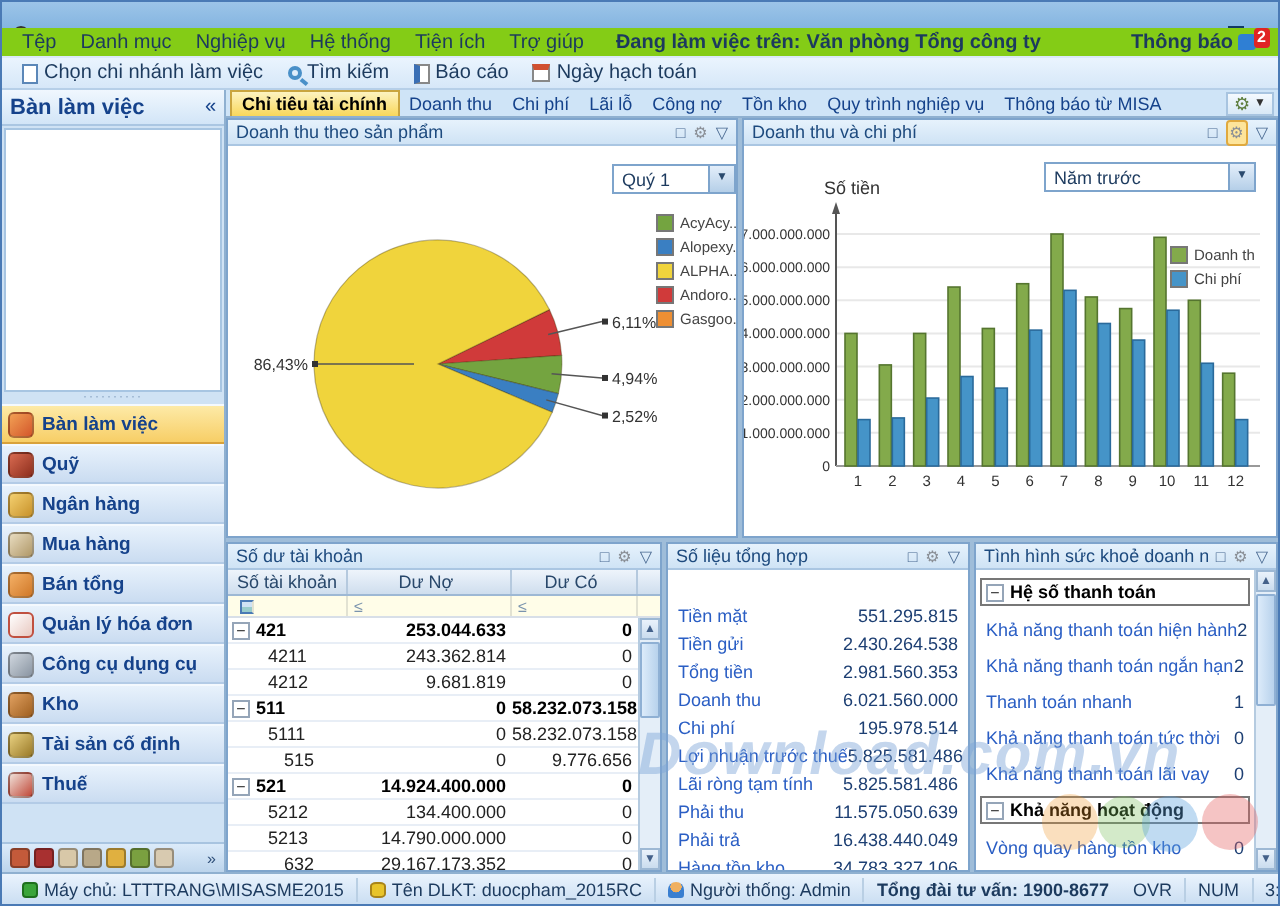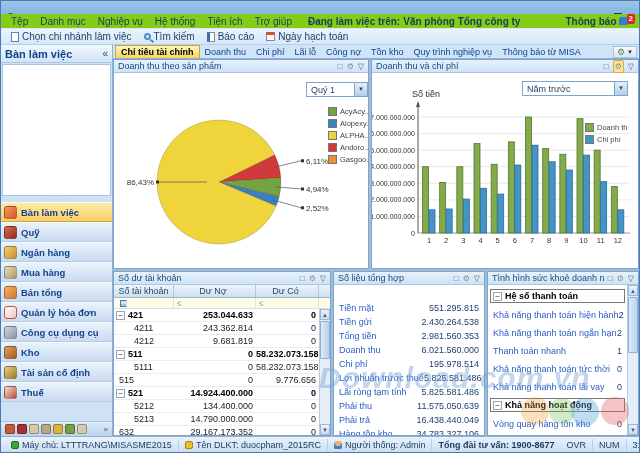--- a/index.html
+++ b/index.html
@@ -98,21 +98,21 @@
   .t-colhead{display:flex;height:13px;background:linear-gradient(#eef4fb,#cfdeee);border-bottom:1px solid #9db8d4;font-size:9px;color:#29486b}
   .t-colhead span{border-right:1px solid #b5c9de;text-align:center;line-height:13px}
   .t-filter{display:flex;height:11px;background:#fffde8;border-bottom:1px solid #d8dfe8;font-size:8px;color:#7a93ad}
   .t-filter span{border-right:1px solid #e2e2d2;line-height:11px;padding-left:3px}
   .fgrid{width:7px;height:7px;border:1px solid #4a7ab5;background:linear-gradient(#cfe2f4 50%,#9cc 50%);margin:2px 0 0 3px}
   .tc1{width:60px}.tc2{width:82px;text-align:right;padding-right:3px}.tc3{width:63px;text-align:right;padding-right:3px}
   .t-rows{position:absolute;top:24px;left:0;right:11px;bottom:0;overflow:hidden}
   .t-row{display:flex;height:13px;line-height:12px;border-bottom:1px solid #e8eef6;font-size:9px;color:#222}
   .t-row.group{font-weight:bold;color:#000}
   .minus-box{display:inline-block;width:9px;height:9px;line-height:7px;border:1px solid #95a5b8;background:#fff;font-size:8px;text-align:center;margin:1px 3px 0 2px;color:#333;font-weight:normal}
-  .ind1{padding-left:20px}.ind2{padding-left:5px}
+  .ind1{padding-left:20px}.ind2{padding-left:28px}
 
   .vscroll{position:absolute;top:24px;right:0;bottom:0;width:11px;background:#e4eef8;border-left:1px solid #b5cbe0}
   .vscroll.full{top:13px}
   .sc-btn{position:absolute;left:0;right:0;height:11px;background:linear-gradient(#eaf2fb,#cadcee);border:1px solid #9db8d4;font-size:6px;text-align:center;line-height:10px;color:#44618a}
   .sc-up{top:0}.sc-dn{bottom:0}
   .sc-thumb{position:absolute;left:0;right:0;background:linear-gradient(90deg,#dcebfa,#b8d2ec);border:1px solid #8fb0d4;border-radius:1px}
 
   
   .sum-rows{position:absolute;top:16px;left:0;right:0;bottom:0;padding:0 5px}
   .sum-row{display:flex;height:14px;align-items:center;font-size:9px}

